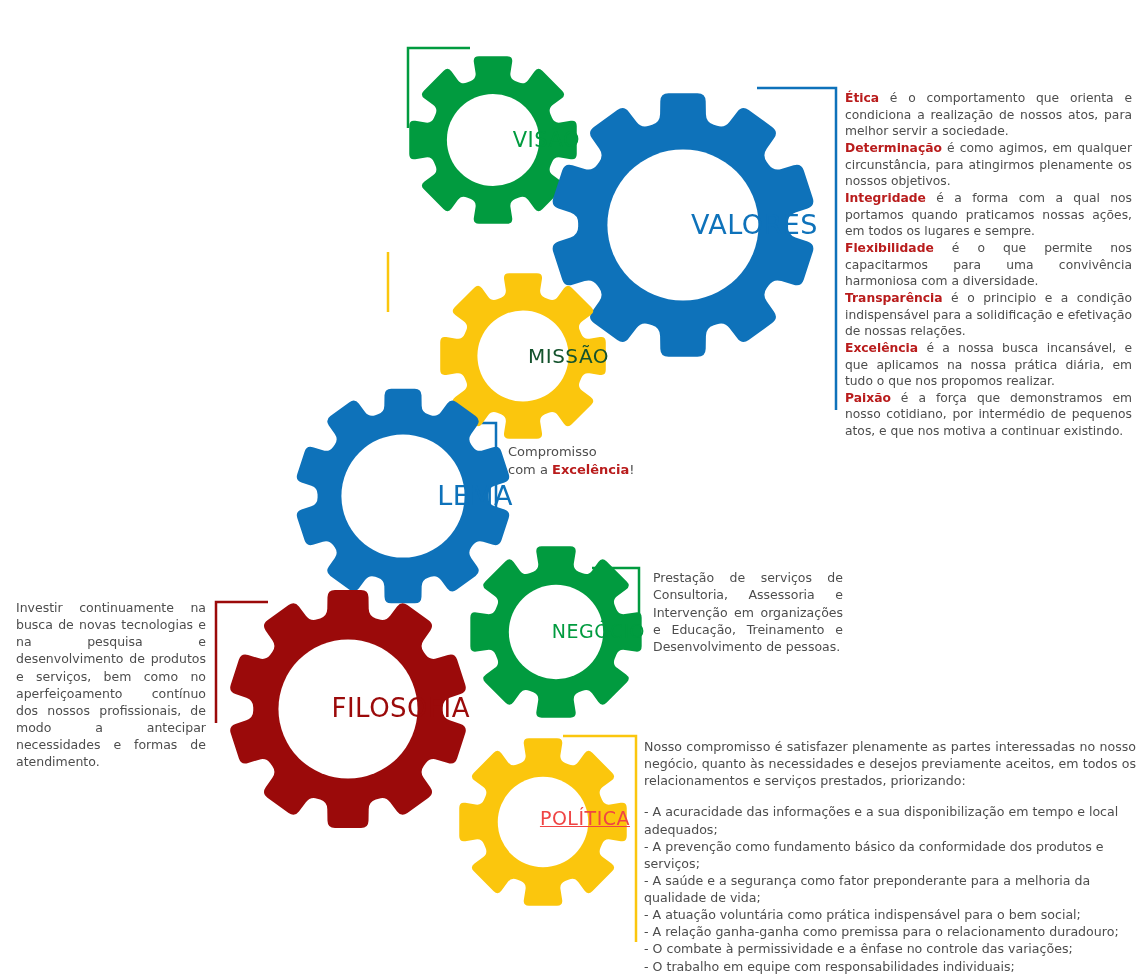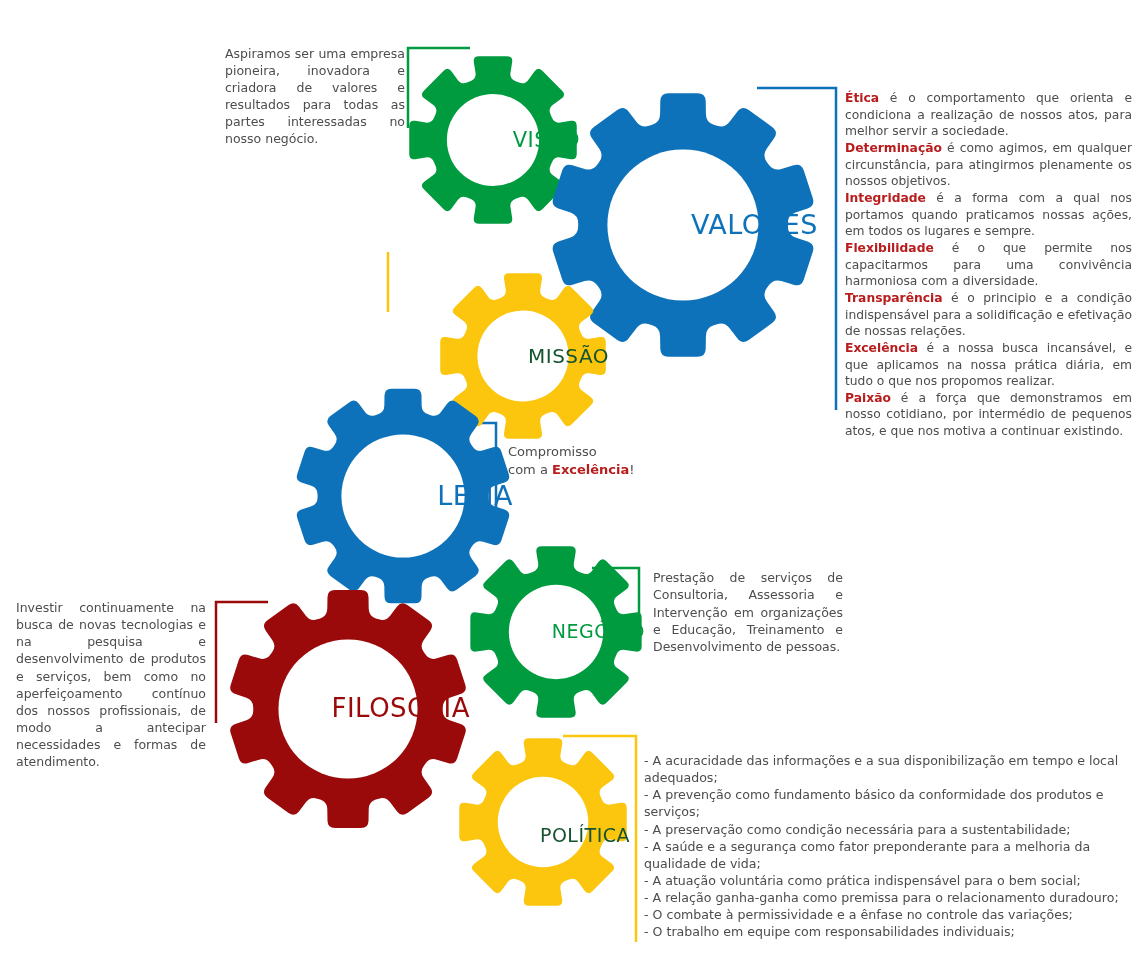--- a/index.html
+++ b/index.html
@@ -107,26 +107,23 @@
       <circle cx="100" cy="100" r="57" fill="#ffffff"></circle>
     </svg>
     <div class="gear-label" style="top:106px;font-size:26px;color:#9B0A0A;">FILOSOFIA</div>
   </div>
 
   <div class="gear-wrap" style="left:456px;top:735px;width:174px;height:174px;">
     <svg viewBox="0 0 200 200" width="174" height="174">
       <path class="gear-path" fill="#FBC60D" d="M 78.00 10.65 Q 76.89 3.74 83.89 3.74 L 116.11 3.74 Q 123.11 3.74 122.00 10.65 L 120.09 22.60 Q 118.99 29.51 125.45 32.19 L 129.95 34.05 Q 136.42 36.73 140.52 31.06 L 147.62 21.26 Q 151.73 15.59 156.68 20.54 L 179.46 43.32 Q 184.41 48.27 178.74 52.38 L 168.94 59.48 Q 163.27 63.58 165.95 70.05 L 167.81 74.55 Q 170.49 81.01 177.40 79.91 L 189.35 78.00 Q 196.26 76.89 196.26 83.89 L 196.26 116.11 Q 196.26 123.11 189.35 122.00 L 177.40 120.09 Q 170.49 118.99 167.81 125.45 L 165.95 129.95 Q 163.27 136.42 168.94 140.52 L 178.74 147.62 Q 184.41 151.73 179.46 156.68 L 156.68 179.46 Q 151.73 184.41 147.62 178.74 L 140.52 168.94 Q 136.42 163.27 129.95 165.95 L 125.45 167.81 Q 118.99 170.49 120.09 177.40 L 122.00 189.35 Q 123.11 196.26 116.11 196.26 L 83.89 196.26 Q 76.89 196.26 78.00 189.35 L 79.91 177.40 Q 81.01 170.49 74.55 167.81 L 70.05 165.95 Q 63.58 163.27 59.48 168.94 L 52.38 178.74 Q 48.27 184.41 43.32 179.46 L 20.54 156.68 Q 15.59 151.73 21.26 147.62 L 31.06 140.52 Q 36.73 136.42 34.05 129.95 L 32.19 125.45 Q 29.51 118.99 22.60 120.09 L 10.65 122.00 Q 3.74 123.11 3.74 116.11 L 3.74 83.89 Q 3.74 76.89 10.65 78.00 L 22.60 79.91 Q 29.51 81.01 32.19 74.55 L 34.05 70.05 Q 36.73 63.58 31.06 59.48 L 21.26 52.38 Q 15.59 48.27 20.54 43.32 L 43.32 20.54 Q 48.27 15.59 52.38 21.26 L 59.48 31.06 Q 63.58 36.73 70.05 34.05 L 74.55 32.19 Q 81.01 29.51 79.91 22.60 Z"></path>
       <circle cx="100" cy="100" r="52" fill="#ffffff"></circle>
     </svg>
-    <div class="gear-label" style="top:89px;font-size:19px;color:#14532d;">POLÍTICA</div>
+    <div class="gear-label" style="top:72px;font-size:19px;color:#ef4444;text-decoration:underline;">POLÍTICA</div>
   </div>
 
-  <div class="txt just" style="left:225px;top:45px;width:180px;font-size:12.5px;line-height:1.36;">
-    <p>Aspiramos ser uma empresa pioneira, inovadora e criadora de valores e resultados para todas as partes interessadas no nosso negócio.</p>
-  </div>
 
 
   <div class="txt" style="left:508px;top:443px;width:210px;font-size:13px;line-height:1.38;">
     <p>Compromisso</p>
     <p><span>com a </span><b>Excelência</b><span>!</span></p>
   </div>
 
   <div class="txt just" style="left:653px;top:569px;width:190px;font-size:12.5px;line-height:1.38;">
     <p>Prestação de serviços de Consultoria, Assessoria e Intervenção em organizações e Educação, Treinamento e Desenvolvimento de pessoas.</p>
   </div>
@@ -141,24 +138,24 @@
         <p class="just"><b>Determinação</b><span> é como agimos, em qualquer circunstância, para atingirmos plenamente os nossos objetivos.</span></p>
         <p class="just"><b>Integridade</b><span> é a forma com a qual nos portamos quando praticamos nossas ações, em todos os lugares e sempre.</span></p>
         <p class="just"><b>Flexibilidade</b><span> é o que permite nos capacitarmos para uma convivência harmoniosa com a diversidade.</span></p>
         <p class="just"><b>Transparência</b><span> é o principio e a condição indispensável para a solidificação e efetivação de nossas relações.</span></p>
         <p class="just"><b>Excelência</b><span> é a nossa busca incansável, e que aplicamos na nossa prática diária, em tudo o que nos propomos realizar.</span></p>
         <p class="just"><b>Paixão</b><span> é a força que demonstramos em nosso cotidiano, por intermédio de pequenos atos, e que nos motiva a continuar existindo.</span></p>
       </div>
   </div>
 
   <div class="txt" style="left:644px;top:738px;width:492px;font-size:12.6px;line-height:1.36;">
+    <p class="just">Nosso compromisso é satisfazer plenamente as partes interessadas no nosso negócio, quanto às necessidades e desejos previamente aceitos, em todos os relacionamentos e serviços prestados, priorizando:</p>
     <div id="politica-list" style="margin-top:14px;">
         <p>- A acuracidade das informações e a sua disponibilização em tempo e local adequados;</p>
         <p>- A prevenção como fundamento básico da conformidade dos produtos e serviços;</p>
-        <p>- A preservação como condição necessária para a sustentabilidade;</p>
         <p>- A saúde e a segurança como fator preponderante para a melhoria da qualidade de vida;</p>
         <p>- A atuação voluntária como prática indispensável para o bem social;</p>
         <p>- A relação ganha-ganha como premissa para o relacionamento duradouro;</p>
         <p>- O combate à permissividade e a ênfase no controle das variações;</p>
         <p>- O trabalho em equipe com responsabilidades individuais;</p>
       </div>
   </div>
 
 </div>
 

